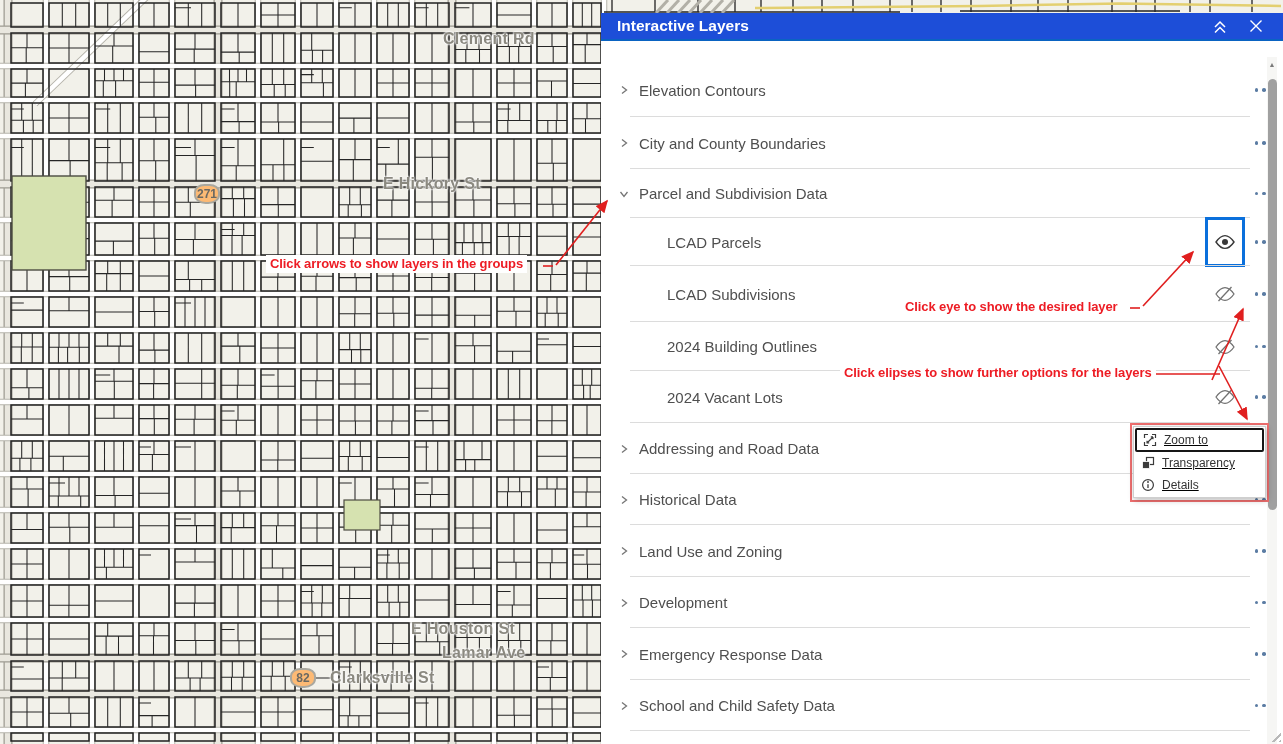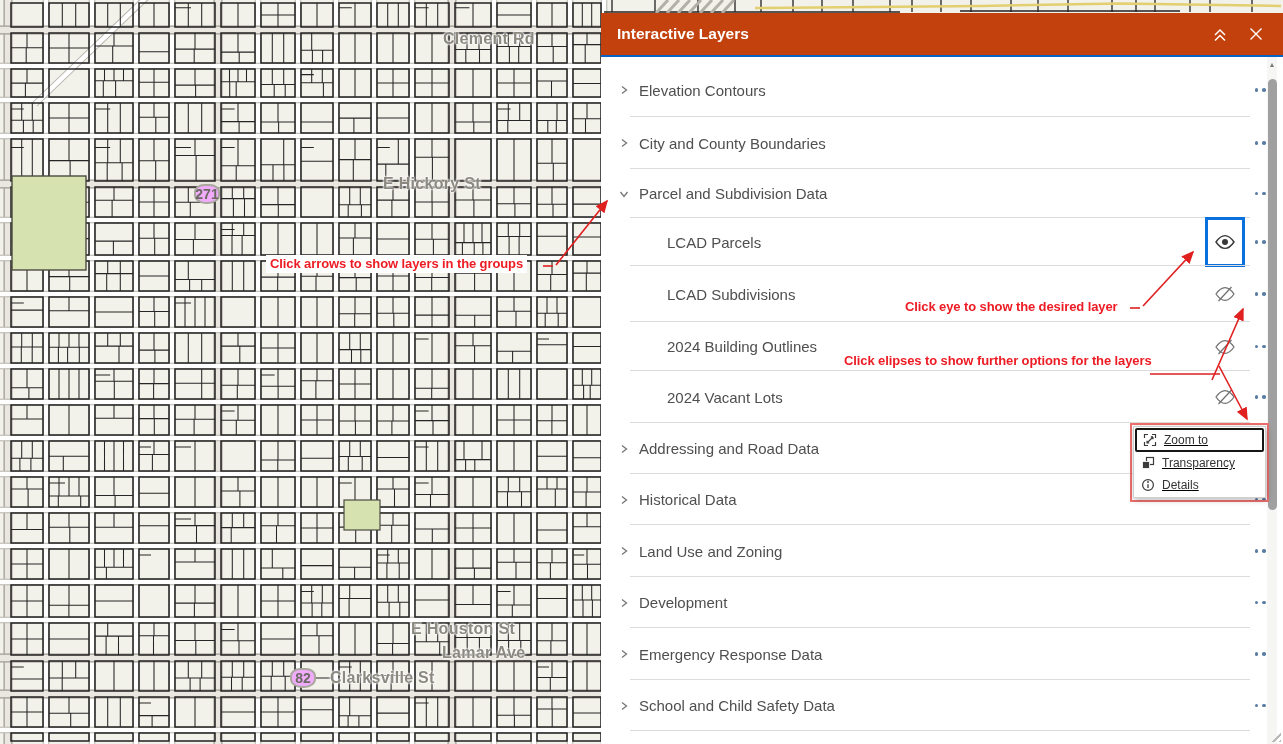--- a/index.html
+++ b/index.html
@@ -2,27 +2,27 @@
 <html><head>
 <meta charset="utf-8">
 <style>
   html,body{margin:0;padding:0;background:#ffffff;font-family:"Liberation Sans",sans-serif;}
   #stage{position:relative;width:1283px;height:744px;overflow:hidden;background:#f2f1ea;}
 
   
   #mapsvg{position:absolute;left:0;top:0;z-index:1;}
   .maplabel{position:absolute;z-index:2;color:#8b8980;font-size:16px;font-weight:bold;letter-spacing:.3px;
             text-shadow:0 0 2px #fff,0 0 2px #fff,0 0 3px #fff;white-space:nowrap;}
-  .shield{position:absolute;z-index:2;width:22px;height:16px;background:#f0abfc;border:2px solid #a9a79e;
-          border-radius:40% 40% 45% 45%;color:#6b6962;font-size:14px;font-weight:bold;display:flex;
+  .shield{position:absolute;z-index:2;width:22px;height:16px;background:#fdba74;border:2px solid #a9a79e;
+          border-radius:40% 40% 45% 45%;color:#6b6962;font-size:12px;font-weight:bold;display:flex;
           align-items:center;justify-content:center;}
 
   
   #panel{position:absolute;left:601px;top:13px;width:682px;height:731px;background:#ffffff;z-index:3;}
-  #panel-header{height:44px;background:#c2410c;display:flex;align-items:center;padding:0 14px 0 16px;
+  #panel-header{height:28px;background:#1d4ed8;display:flex;align-items:center;padding:0 14px 0 16px;
                 border-bottom:2px solid #0a63c2;box-sizing:border-box;}
   #panel-title{color:#ffffff;font-size:15.5px;font-weight:bold;flex:1;}
   .hbtn{width:26px;height:26px;display:flex;align-items:center;justify-content:center;cursor:pointer;margin-left:10px;}
 
   #rows{position:absolute;left:0;top:44px;right:0;bottom:0;overflow:hidden;}
   #rows .spacer{height:6px;}
   .lrow{position:relative;display:flex;align-items:center;box-sizing:border-box;
         padding:0 8px 0 17px;}
   .lrow .divline{position:absolute;left:29px;right:33px;bottom:0;height:1px;background:#dcdcdc;}
   .lrow.sub{padding-left:66px;}
@@ -53,21 +53,21 @@
   .mitem{height:22px;display:flex;align-items:center;padding:0 6px;gap:7px;font-size:12px;color:#333;cursor:pointer;box-sizing:border-box;}
   .mitem.focused{border:2px solid #161616;border-radius:2px;height:24px;}
   .micon{width:14px;height:14px;flex:0 0 auto;display:flex;align-items:center;justify-content:center;}
 
   
   #annotsvg{position:absolute;left:0;top:0;z-index:6;pointer-events:none;}
   .rednote{position:absolute;z-index:6;background:#ffffff;color:#ed1c24;font-weight:bold;font-size:13px;
            letter-spacing:-.1px;padding:1px 4px 2px 4px;white-space:nowrap;}
   #note1{left:266px;top:255px;}
   #note2{left:901px;top:298px;}
-  #note3{left:840px;top:352px;}
+  #note3{left:840px;top:364px;}
 </style>
 </head>
 <body>
 
 <div id="stage">
 
   <svg id="mapsvg" width="1283" height="744">
       <rect x="0" y="0" width="1283" height="744" fill="#f2f1ea"></rect>
       <line x1="8" y1="0" x2="8" y2="744" stroke="#9d9b92" stroke-width="9"></line>
       <line x1="8" y1="0" x2="8" y2="744" stroke="#e9e7df" stroke-width="6.5"></line>

